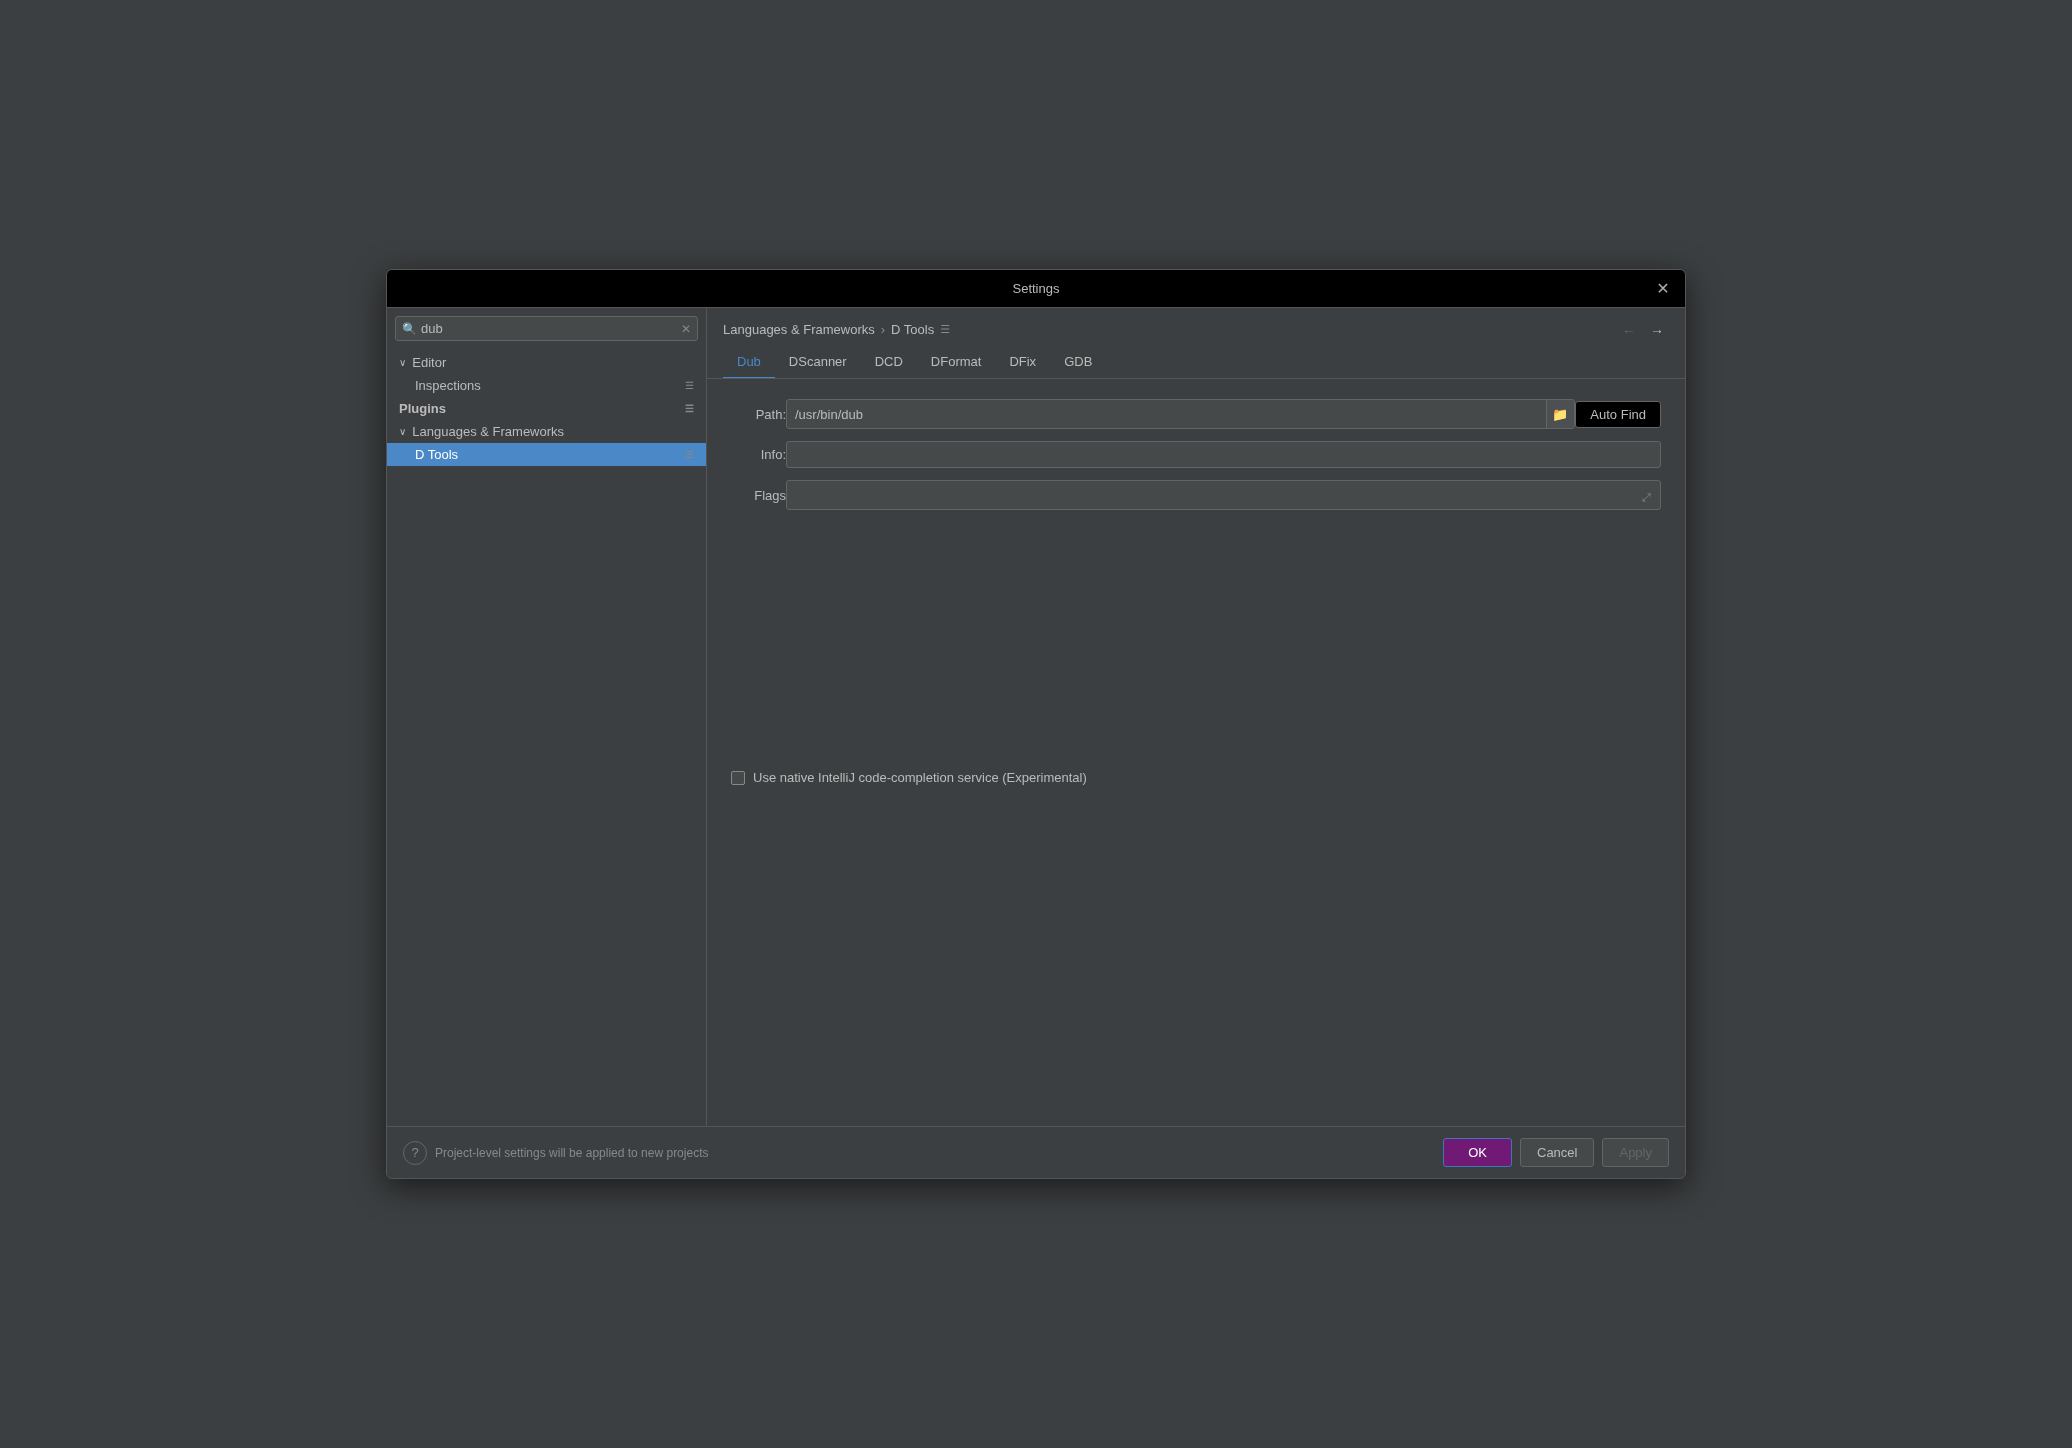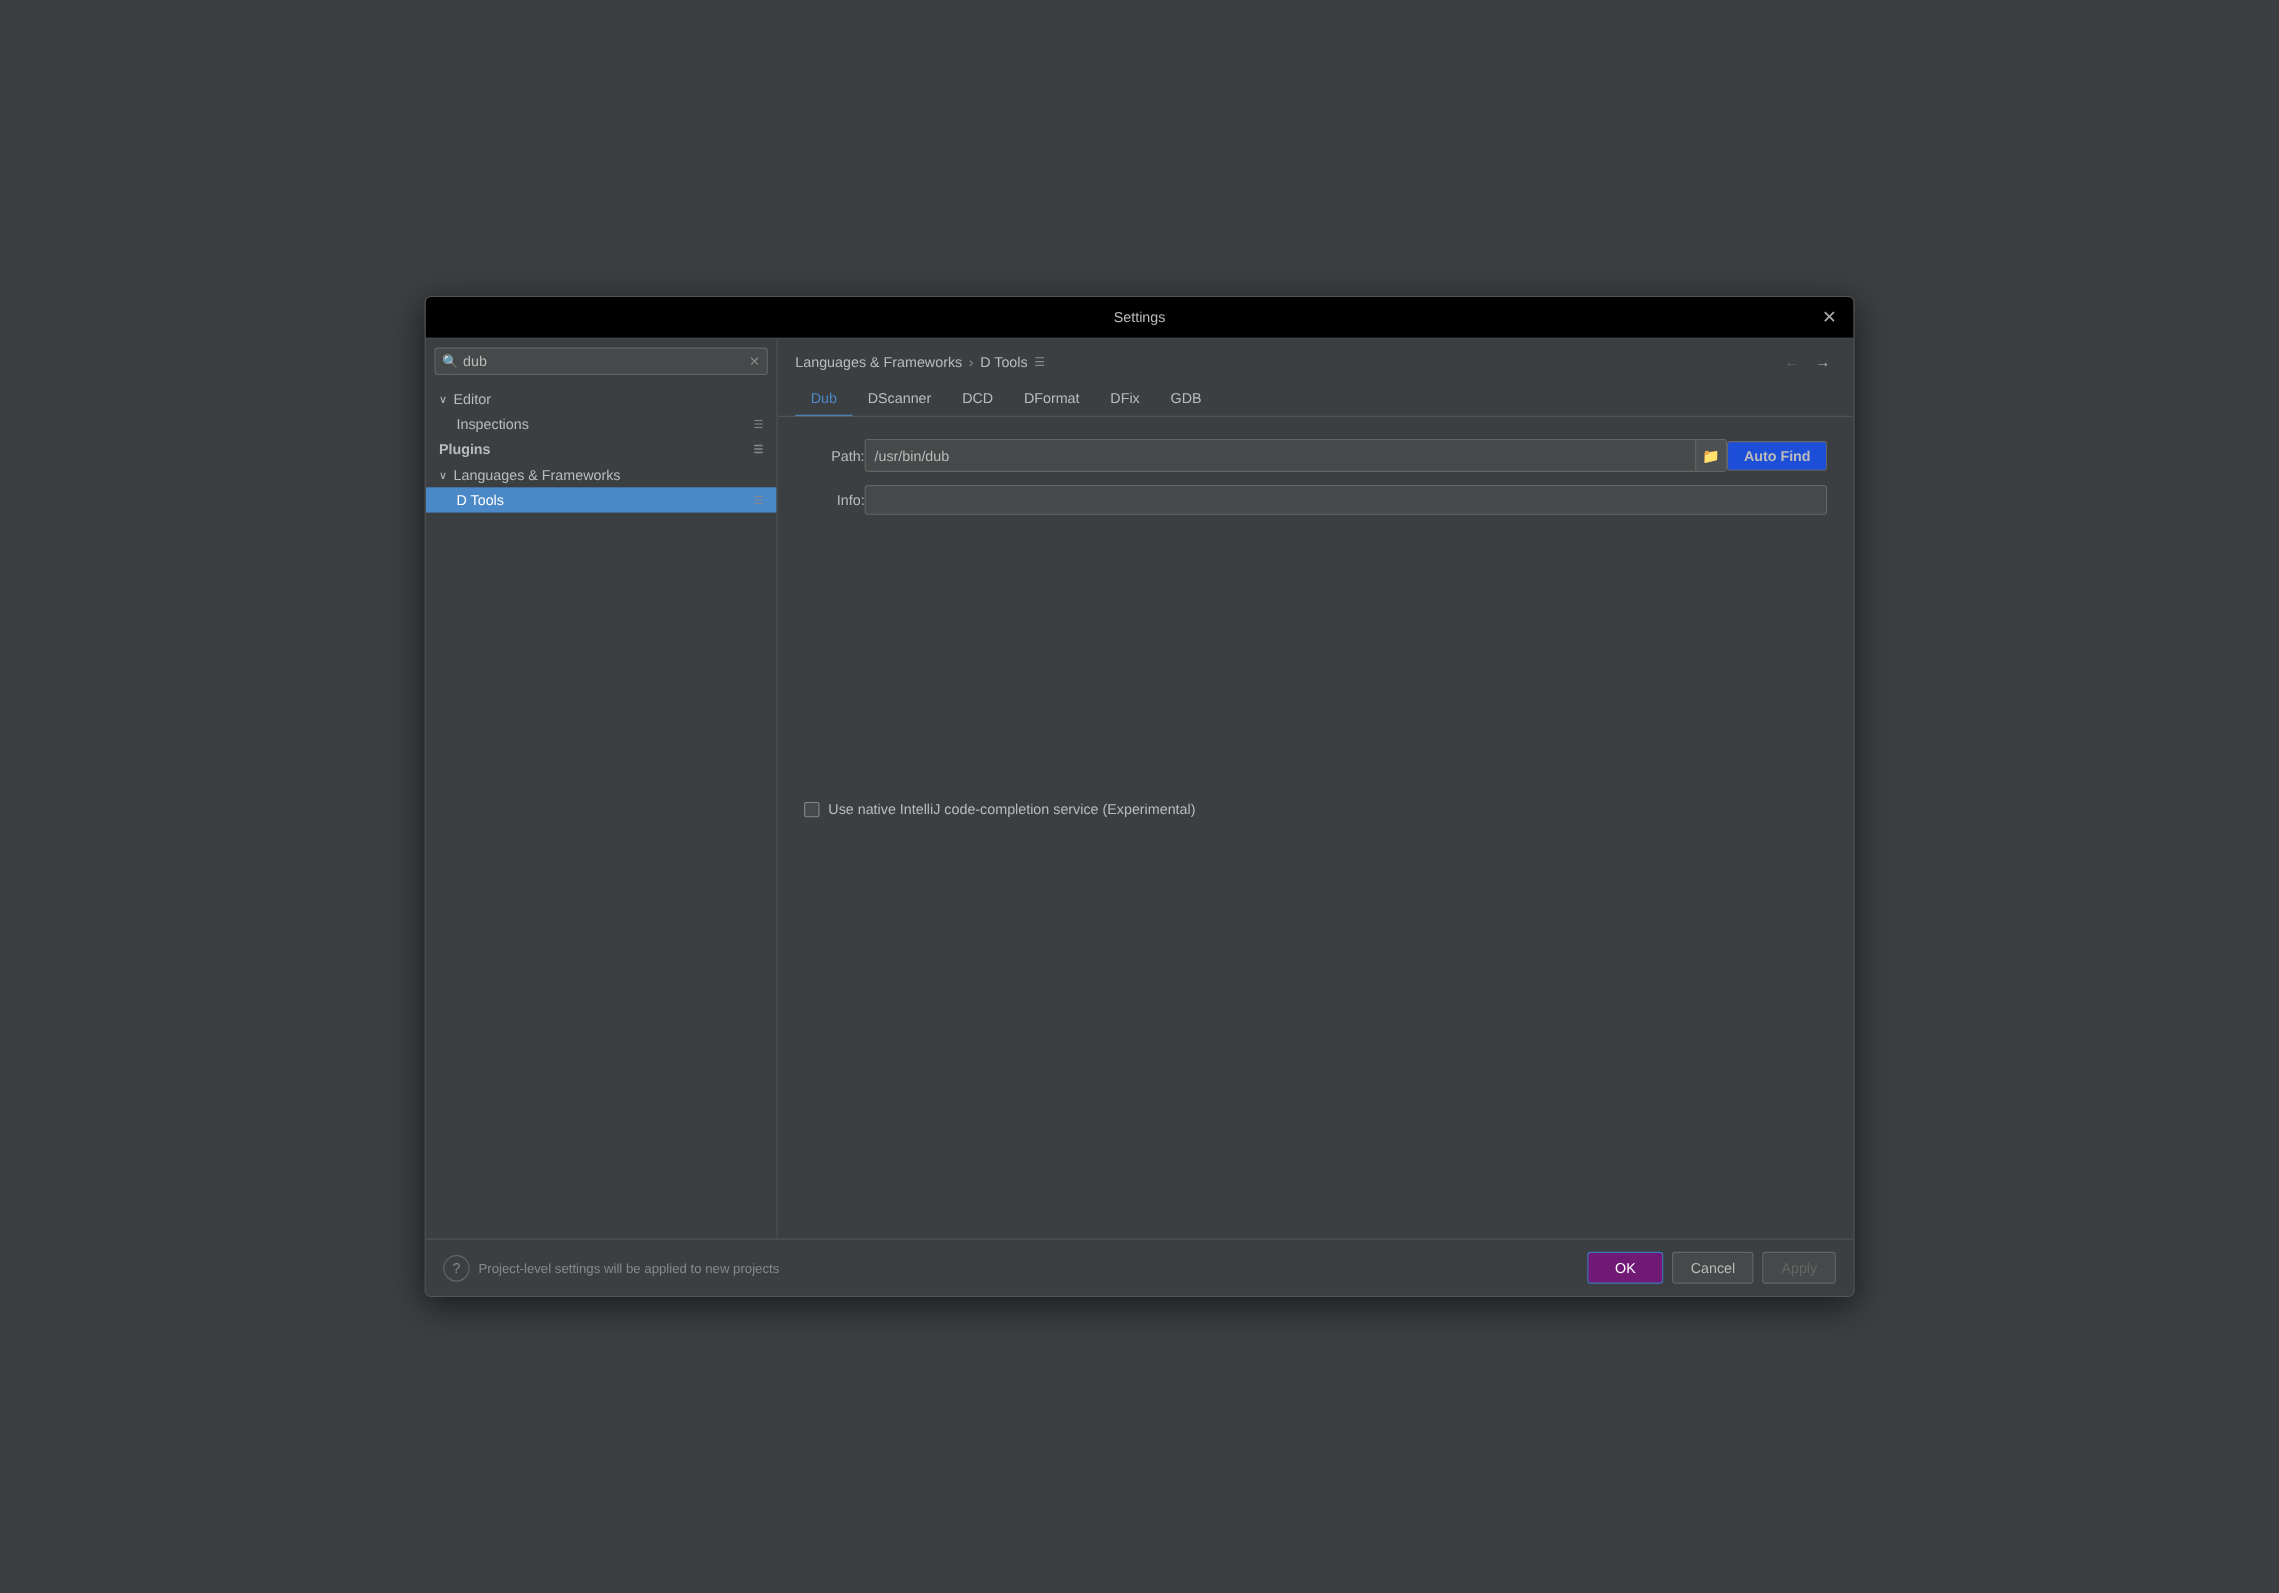--- a/index.html
+++ b/index.html
@@ -249,30 +249,29 @@
       position: absolute;
       right: 4px;
       bottom: 4px;
       width: 14px;
       height: 14px;
       color: #888;
       font-size: 11px;
       cursor: pointer;
     }
     .auto-find-btn {
-      background: #1d4ed8;
+      background: #000000;
       border: 1px solid #646464;
       border-radius: 3px;
       color: #bbbbbb;
       font-size: 13px;
       padding: 5px 14px;
       cursor: pointer;
       white-space: nowrap;
       flex-shrink: 0;
-      font-weight: bold;
     }
     .checkbox-row {
       display: flex;
       align-items: center;
       gap: 8px;
     }
     .checkbox {
       width: 14px;
       height: 14px;
       border: 1px solid #888;
@@ -434,20 +433,27 @@
           <button class="auto-find-btn">Auto Find</button>
         </div>
 
         <div class="form-row">
           <span class="form-label">Info:</span>
           <div class="form-input-wrapper">
             <input class="form-input" value="" style="">
           </div>
         </div>
 
+        <div class="form-row">
+          <span class="form-label">Flags</span>
+          <div class="flags-input-wrapper">
+            <input class="flags-input" value="" style="">
+            <span class="flags-expand">⤢</span>
+          </div>
+        </div>
 
         <div style="margin-top: 260px;">
           <div class="checkbox-row">
             <div class="checkbox"></div>
             <span class="checkbox-label">Use native IntelliJ code-completion service (Experimental)</span>
           </div>
         </div>
       </div>
     </div>
   </div>

